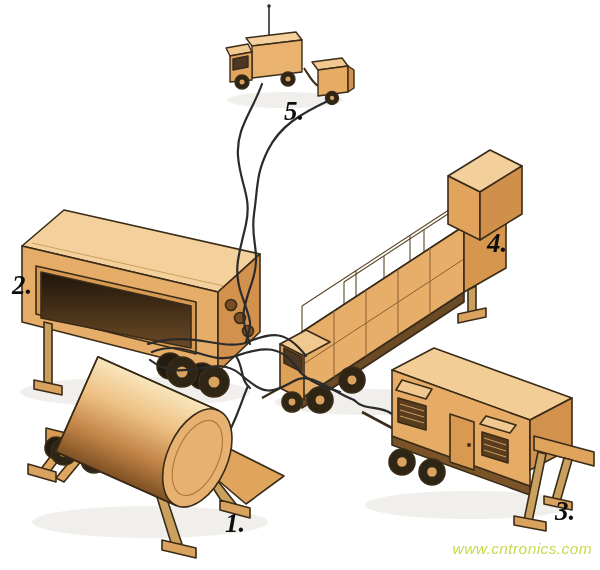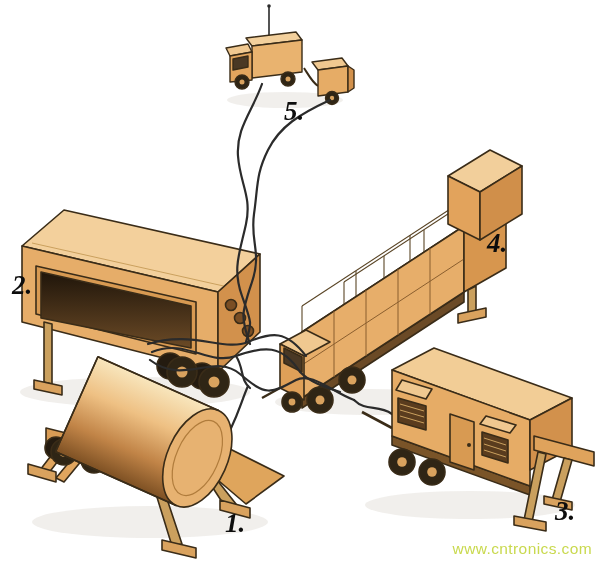--- a/index.html
+++ b/index.html
@@ -13,21 +13,21 @@
     font-weight:bold;font-style:italic;font-size:27px;line-height:1;
     color:#0d0d0d;user-select:none;
   }
   .lbl-1{left:225px;top:510px;}
   .lbl-2{left:12px;top:272px;}
   .lbl-3{left:555px;top:498px;}
   .lbl-4{left:487px;top:230px;}
   .lbl-5{left:284px;top:98px;}
   .watermark{
     position:absolute;right:8px;top:540px;font-size:15.5px;
-    letter-spacing:0.4px;color:#c9d94e;
+    letter-spacing:0.4px;color:#c9d94e;font-style:italic;
   }
 </style>
 </head>
 <body>
 
 <div class="stage">
 
   <svg class="illus" width="600" height="570" viewBox="0 0 600 570">
     <defs>
       <linearGradient id="drumGrad" x1="0" y1="0" x2="0" y2="1">

